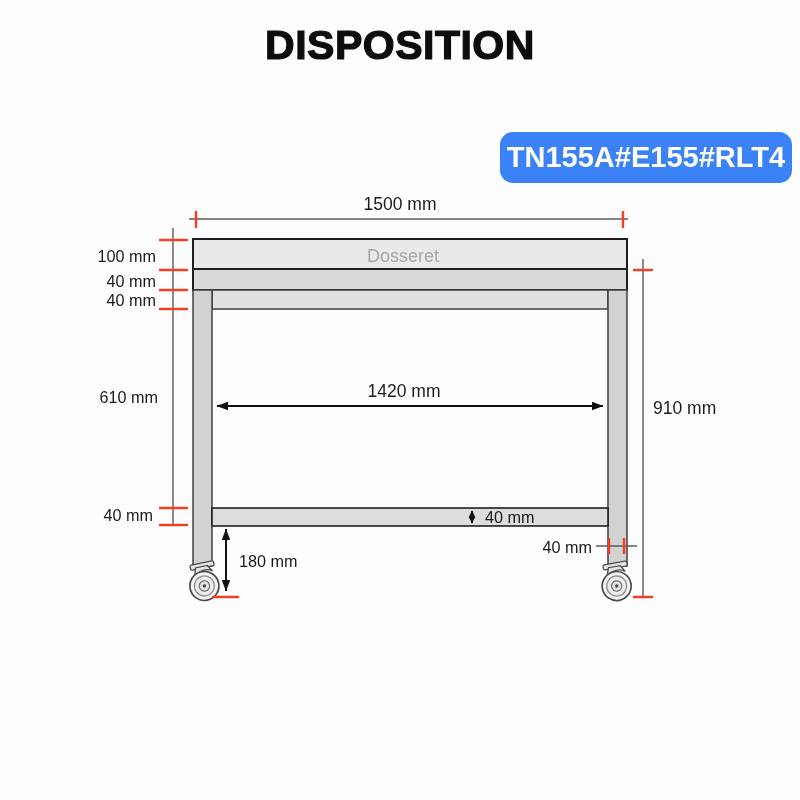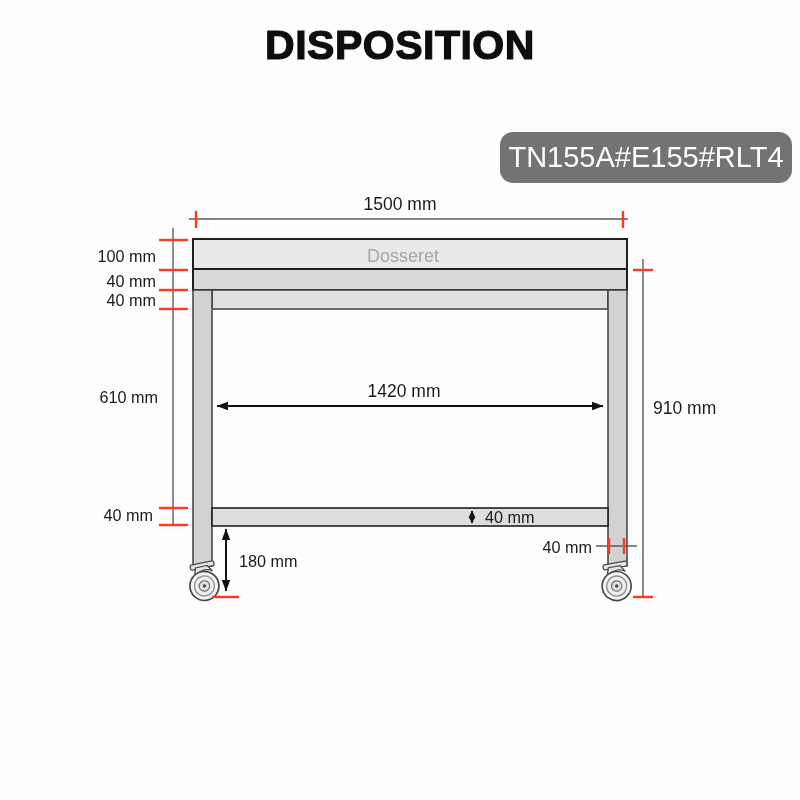--- a/index.html
+++ b/index.html
@@ -11,22 +11,22 @@
   
   .title{
     position:absolute;top:20px;left:0;width:100%;
     text-align:center;color:#0d0d0d;
     font-weight:bold;font-size:41px;line-height:50px;letter-spacing:.5px;
     -webkit-text-stroke:1.2px #0d0d0d;
   }
   .title span{display:block;}
   .badge{
     position:absolute;left:500px;top:132px;width:292px;height:51px;
-    background:#737373;border-radius:13px;
-    color:#ffffff;font-weight:normal;font-size:29px;letter-spacing:0;
+    background:#3b82f6;border-radius:13px;
+    color:#ffffff;font-weight:bold;font-size:29px;letter-spacing:0;
     display:flex;align-items:center;justify-content:center;
     white-space:nowrap;
   }
   
   svg{position:absolute;left:0;top:0;}
   .dim{stroke:#5b5b5b;stroke-width:1.4;fill:none;}
   .tick{stroke:#fb3b1e;stroke-width:2.4;fill:none;}
   .arrow{stroke:#111111;stroke-width:2;fill:none;}
   .arrow-s{stroke:#111111;stroke-width:1.8;fill:none;}
   .panel{stroke:#1e1e1e;stroke-width:2;}

